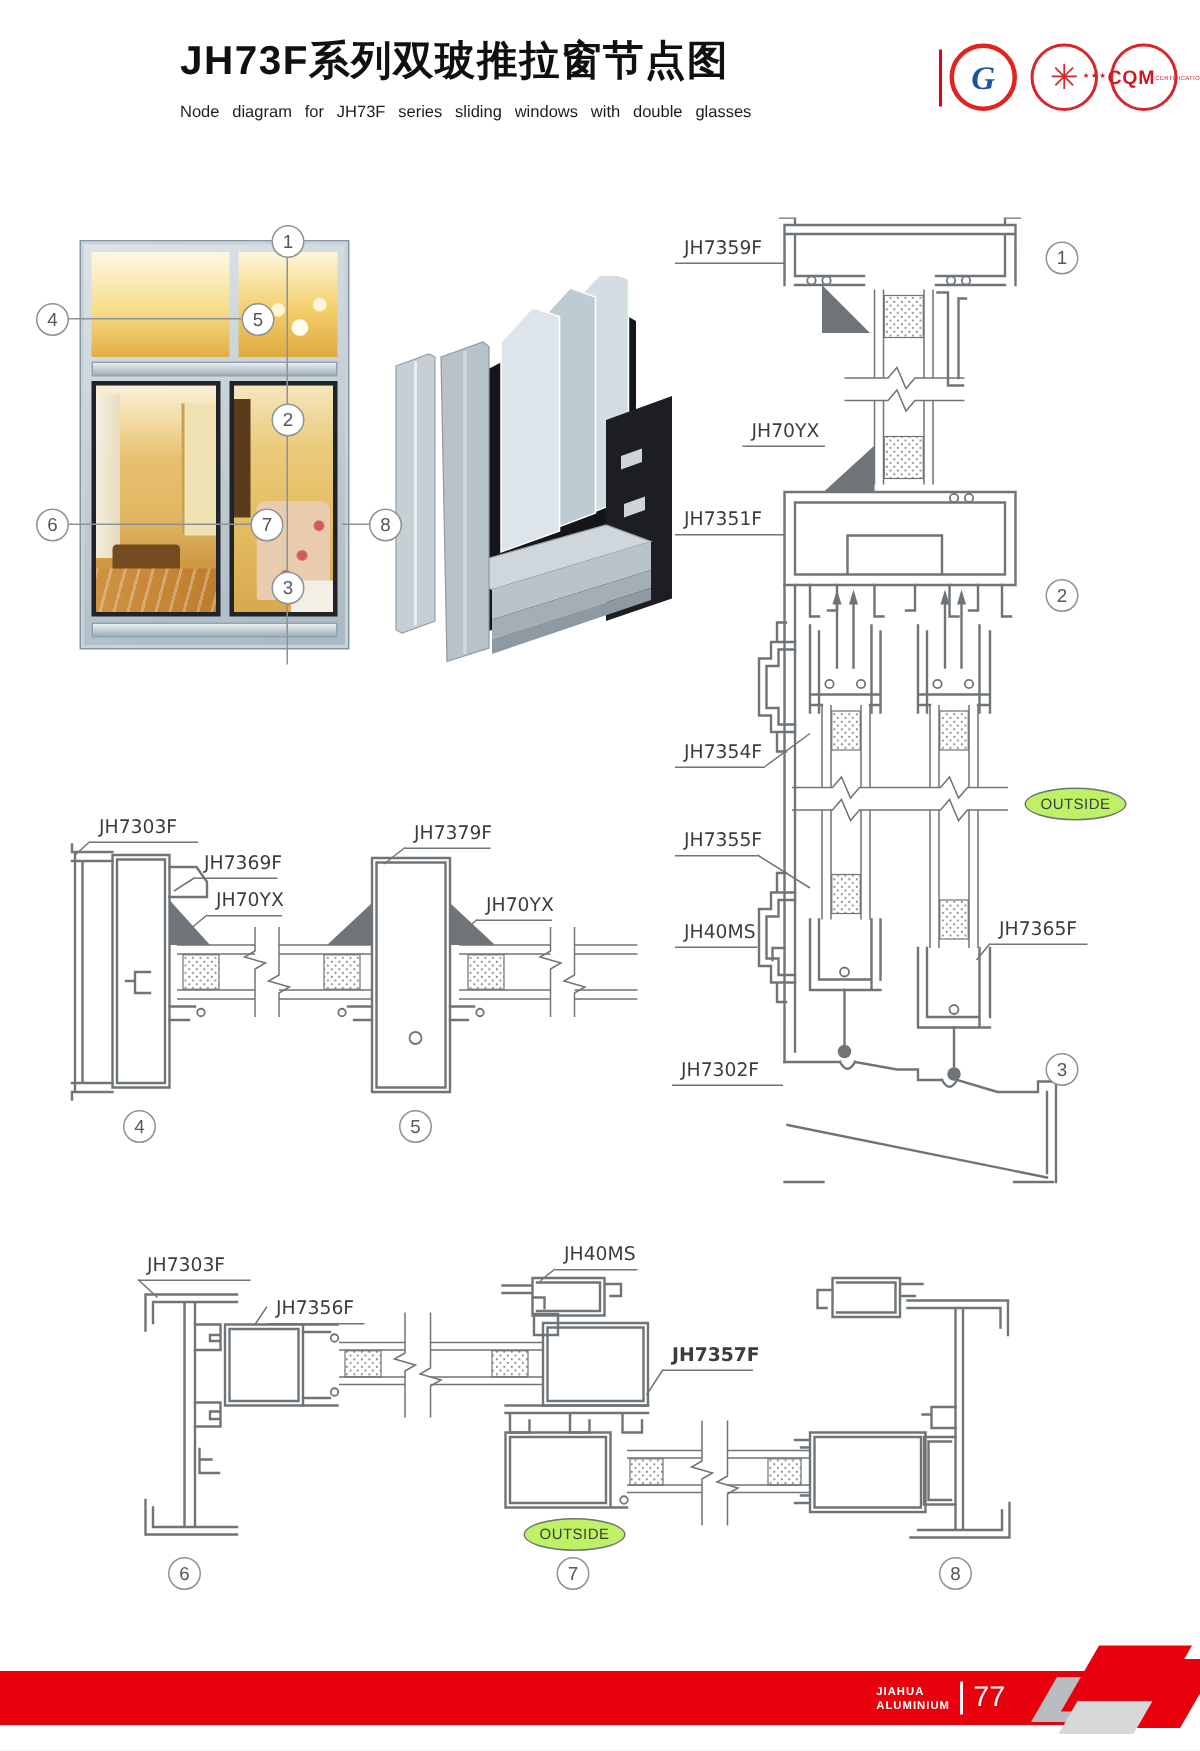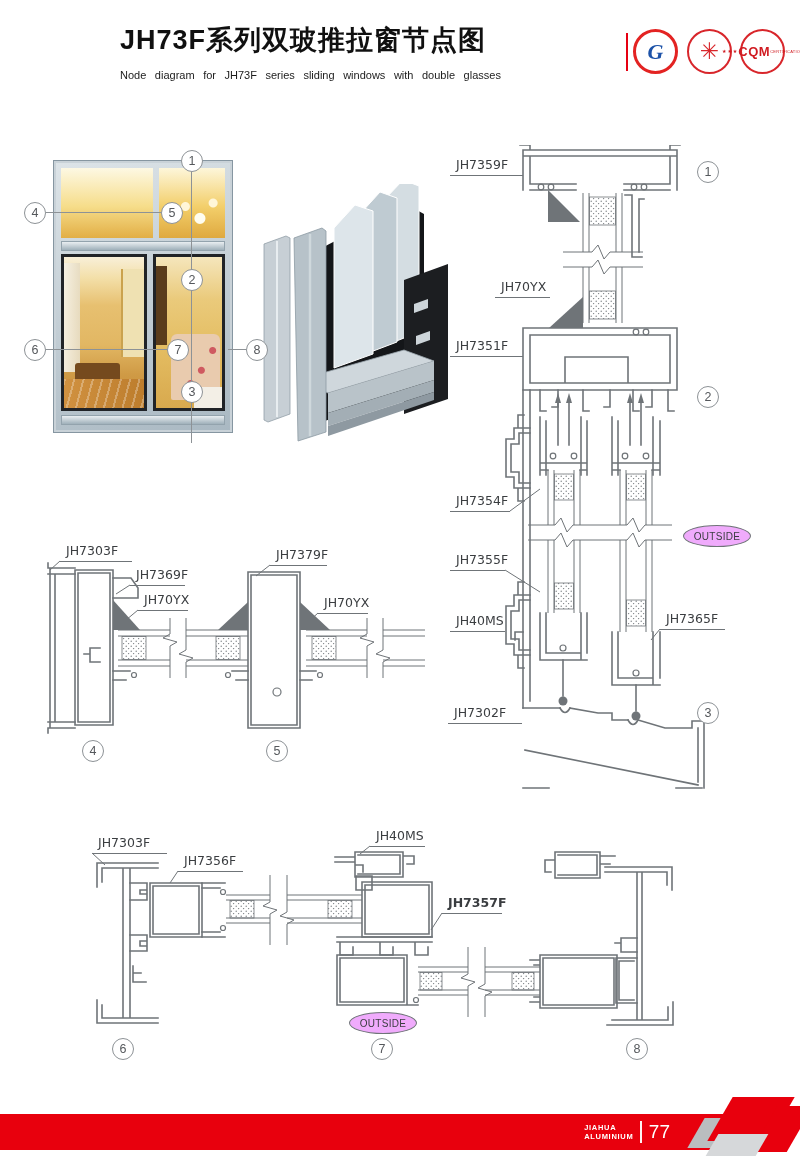--- a/index.html
+++ b/index.html
@@ -59,21 +59,21 @@
           background:#fff;color:#55585c;font-size:12.5px;display:flex;align-items:center;
           justify-content:center;z-index:3;box-sizing:border-box;}
   
   .diag{position:absolute;}
   .diag svg{position:absolute;left:0;top:0;}
   .plabel{position:absolute;font-size:12.5px;line-height:16px;color:#3a3d40;
           border-bottom:1.3px solid #6f7478;padding:0 0 2px 6px;white-space:nowrap;
           font-family:"DejaVu Sans",sans-serif;box-sizing:border-box;z-index:2;}
   .outside{position:absolute;height:20px;border:1.3px solid #6f7478;border-radius:50%;
            color:#3a3d40;font-size:10px;letter-spacing:.3px;display:flex;align-items:center;
-           justify-content:center;background:#f0abfc;z-index:2;}
+           justify-content:center;background:#bef264;z-index:2;}
   
   .band{position:absolute;left:0;top:1114px;width:728px;height:36px;background:#e8000d;
         clip-path:polygon(0 0,100% 0,calc(100% - 16px) 100%,0 100%);z-index:1;}
   .brand{position:absolute;left:0;top:1114px;width:728px;height:36px;display:flex;align-items:center;
          justify-content:flex-end;padding-right:58px;box-sizing:border-box;gap:7px;color:#fff;z-index:5;}
   .brand-stack{text-align:left;font-size:7.5px;font-weight:bold;letter-spacing:.7px;line-height:9px;}
   .brand-bar{width:1.5px;height:22px;background:rgba(255,255,255,.95);}
   .brand-num{font-size:19px;font-weight:normal;}
   .shape{position:absolute;transform:skewX(-30deg);}
 </style>
@@ -320,21 +320,21 @@
         <path d="M545,47 H612 M545,52 H607 M612,47 V70 M607,52 V65 M577,52 V200 M582,52 V200 M547,205 H613 M552,200 H608 M613,205 V182 M608,200 V187"></path>
         <path d="M577,118 H561 V132 H577 M561,123 H555 M577,138 H556 V183 H577 M574,141 H559 V180 H574"></path>
       </g>
       <g stroke="#6f7478" stroke-width="1.2" fill="none">
         <circle cx="163" cy="72" r="2.5"></circle>
           <circle cx="163" cy="108" r="2.5"></circle>
           <circle cx="356" cy="180" r="2.5"></circle>
       </g>
     </svg>
     <div class="plabel" style="left:32px;top:15px;width:75px;">JH7303F</div>
-    <div class="plabel" style="left:118px;top:33px;width:65px;">JH7356F</div>
+    <div class="plabel" style="left:118px;top:44px;width:65px;">JH7356F</div>
     <div class="plabel" style="left:310px;top:8px;width:55px;">JH40MS</div>
     <div class="plabel" style="left:382px;top:75px;width:60px;font-weight:bold;">JH7357F</div>
     <div class="outside" style="left:289px;top:192px;width:66px;">OUTSIDE</div>
     <div class="marker" style="left:52px;top:218px;">6</div>
     <div class="marker" style="left:311px;top:218px;">7</div>
     <div class="marker" style="left:566px;top:218px;">8</div>
   </div>
 
   <div class="band"></div>
   <div class="shape" style="left:696px;top:1118px;width:50px;height:30px;background:#babdbf;z-index:2;"></div>

